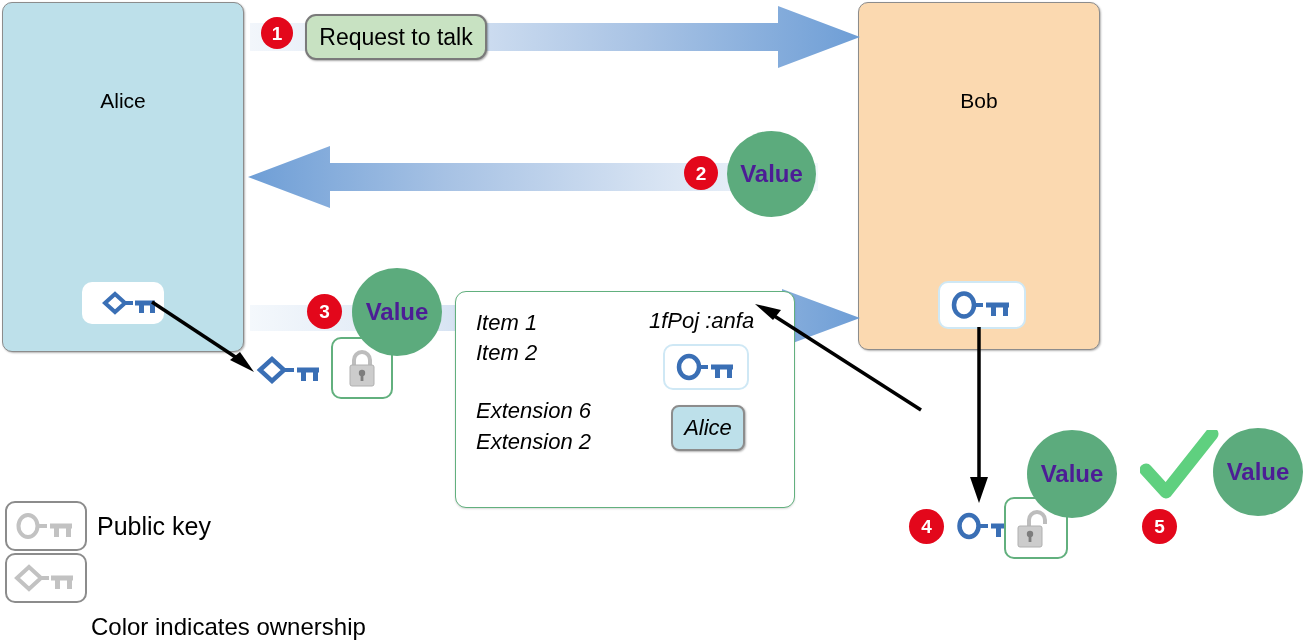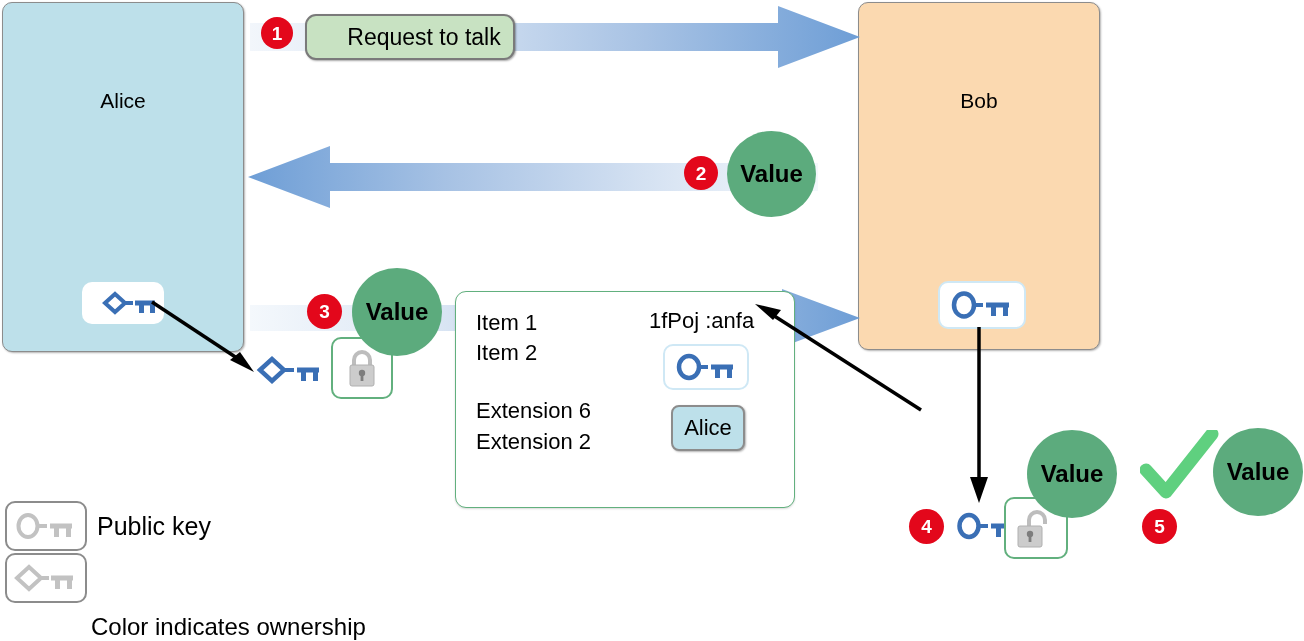--- a/index.html
+++ b/index.html
@@ -19,37 +19,37 @@
   
   .arrow-wrap{}
   .arrow-wrap svg{display:block;}
 
   
   .step{border-radius:50%;background:#e3071b;color:#fff;
         display:flex;align-items:center;justify-content:center;
         font-weight:bold;font-size:19px;line-height:1;}
 
   
-  .value-circle{border-radius:50%;background:#5cab7d;color:#000000;
+  .value-circle{border-radius:50%;background:#5cab7d;color:#4c1d95;
         display:flex;align-items:center;justify-content:center;
         font-weight:bold;}
 
   
   #request-pill{background:#c8e2c2;border:2px solid #7a7a7a;border-radius:11px;
         display:flex;align-items:center;justify-content:center;
         font-size:23px;color:#000;
         box-shadow:1px 1px 2px rgba(0,0,0,0.35);}
 
   
   #cert-card{left:455px;top:291px;width:338px;height:215px;
         border:1.5px solid #62b07e;border-radius:11px;background:#fff;
         overflow:hidden;box-shadow:0 1px 2px rgba(0,0,0,.15);}
   #cert-header{height:34px;background:#5cab7d;color:#fff;font-weight:bold;
         font-size:22px;display:flex;align-items:center;justify-content:center;}
-  #cert-body{position:relative;height:181px;}
+  #cert-body{position:relative;height:181px;font-style:italic;}
   .cert-text{font-size:22px;color:#000;white-space:nowrap;}
   #cert-alice-badge{background:#bde0ea;border:2px solid #8c8c8c;border-radius:8px;
         font-size:22px;color:#000;display:flex;align-items:center;
         justify-content:center;box-shadow:1px 1px 2px rgba(0,0,0,.3);}
 
   
   .key-chip{border-radius:10px;display:flex;align-items:center;
             justify-content:center;}
   .chip-white{background:#ffffff;}
   .chip-bluebd{background:#ffffff;border:2.5px solid #cfe8f5;}
@@ -111,21 +111,21 @@
         <stop offset="70%" stop-color="#a7c2e4"></stop>
         <stop offset="100%" stop-color="#6e9ed6"></stop>
       </linearGradient>
     </defs>
     <path d="M0,16 L532,16 L532,0 L610,29 L532,58 L532,42 L0,42 Z" fill="url(#gradR3)"></path>
   </svg>
 </div>
 
 <div class="abs step" style="left:261px;top:17px;width:32px;height:32px;">1</div>
 
-<div class="abs" id="request-pill" style="left:305px;top:14px;width:178px;height:42px;padding-left:28px;">Request to talk</div>
+<div class="abs" id="request-pill" style="left:305px;top:14px;width:178px;height:42px;">Request to talk</div>
 
 <div class="abs step" style="left:684px;top:156px;width:34px;height:34px;">2</div>
 
 <div class="abs value-circle" style="left:727px;top:131px;width:89px;height:86px;font-size:24px;">Value</div>
 
 <div class="abs key-chip chip-white" style="left:82px;top:282px;width:82px;height:42px;">
   <svg width="68" height="30" viewBox="0 0 68 30">
     <g stroke="#3a6fb5" stroke-width="4" fill="none" stroke-linejoin="miter">
       <path d="M16,15 L26,6 L36,15 L26,24 Z"></path>
     </g>

